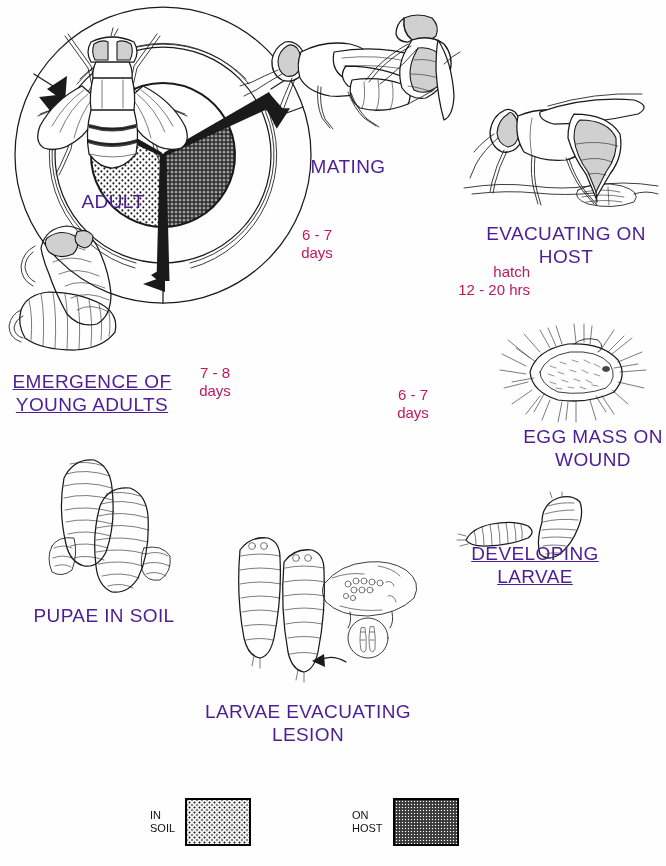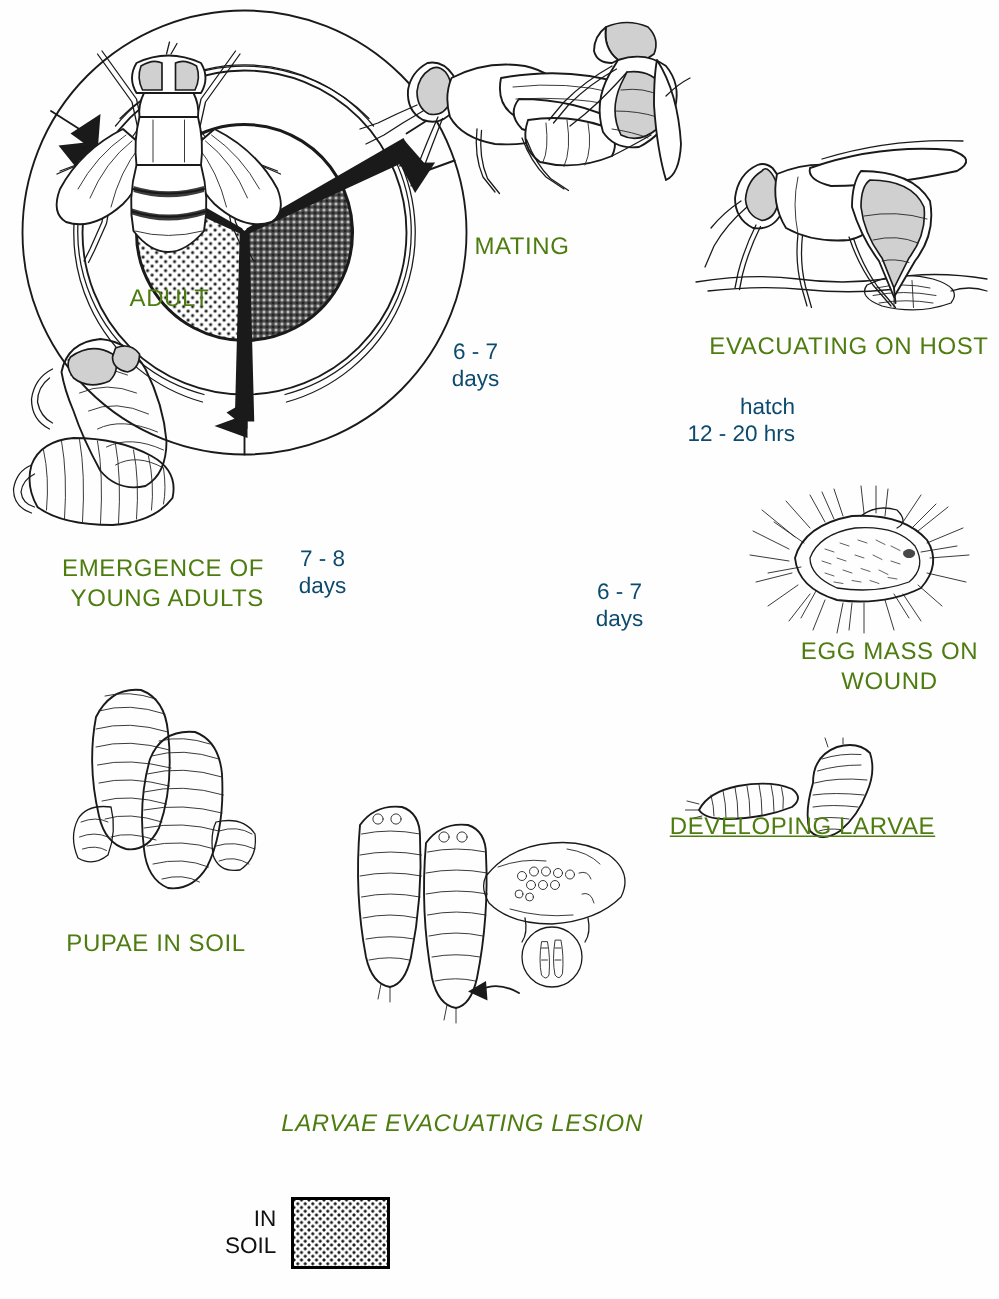--- a/index.html
+++ b/index.html
@@ -4,43 +4,43 @@
 <title>Screwworm Life Cycle Diagram</title>
 <style>
   html,body{margin:0;padding:0;background:#ffffff;}
   body{
     width:666px;height:866px;position:relative;overflow:hidden;
     font-family:"Liberation Sans","DejaVu Sans",sans-serif;
     color:#000;background:#fefefe;
   }
   .caption{
     position:absolute;text-align:center;
-    font-size:16px;letter-spacing:.4px;line-height:1.22;
-    color:#4d7c0f;white-space:pre-line;
+    font-size:19px;letter-spacing:.4px;line-height:1.22;
+    color:#4c1d95;white-space:pre-line;
   }
   .art{position:absolute;}
   .art svg{display:block;overflow:visible;}
 
   
   #wheel{left:165px;top:205px;width:340px;height:320px;}
 
   .cyclabel{
     position:absolute;font-size:15px;line-height:1.18;
-    text-align:center;color:#0c4a6e;white-space:pre-line;
+    text-align:center;color:#be185d;white-space:pre-line;
   }
   #lbl-top{left:282px;top:226px;width:70px;}
   #lbl-hatch{left:420px;top:263px;width:110px;text-align:right;line-height:1.2;}
   #lbl-right{left:378px;top:386px;width:70px;}
   #lbl-left{left:181px;top:364px;width:68px;}
 
   
   #legend{position:absolute;left:150px;top:798px;width:400px;height:56px;}
   .leg-group{position:absolute;display:flex;align-items:center;}
   .leg-txt{
-    font-size:15px;line-height:1.2;text-align:right;white-space:pre-line;
+    font-size:11px;line-height:1.2;text-align:left;white-space:pre-line;
     margin-right:10px;color:#111;
   }
   .swatch{width:62px;height:44px;border:2px solid #000;display:block;}
   .sw-soil{
     background-color:#ffffff;
     background-image:
       radial-gradient(#1a1a1a 0.9px, transparent 1.1px),
       radial-gradient(#1a1a1a 0.9px, transparent 1.1px);
     background-size:5px 5px,5px 5px;
     background-position:0 0,2.5px 2.5px;
@@ -366,21 +366,21 @@
     <path class="ink-fine" d="M133 104 L137 104"></path>
         <path class="ink-fine" d="M142 104 L146 104"></path>
     <path class="ink-fine" d="M133 112 L137 112"></path>
         <path class="ink-fine" d="M142 112 L146 112"></path>
 
     <path class="ink" d="M118 134 Q104 126 92 132" stroke-width="2"></path>
     <path class="solid" d="M96 126 L84 133 L97 139 Z"></path>
   </g>
 </svg>
 </div>
-<div class="caption" style="left:186px;top:740px;width:244px;font-style:italic;">LARVAE EVACUATING LESION</div>
+<div class="caption" style="left:186px;top:700px;width:244px;">LARVAE EVACUATING LESION</div>
 
 <div class="art" id="art-pupae" style="left:22px;top:448px;">
 <svg width="160" height="150" viewBox="0 0 160 150">
   <g>
 
     <path class="ink" d="M42 30 Q52 10 72 12 Q88 18 90 40 Q94 76 84 104 Q76 120 62 118 Q48 114 44 96 Q36 62 42 30 Z"></path>
     <g class="ink-fine">
       <path d="M44 26 Q64 20 88 28"></path>
           <path d="M42 38 Q64 32 90 40"></path>
       <path d="M42 50 Q64 44 91 52"></path>
@@ -413,21 +413,21 @@
         </g>
     <path class="ink-thin" d="M122 100 Q140 96 148 108 Q150 124 138 132 Q124 134 120 122 Q118 108 122 100 Z"></path>
     <g class="ink-fine">
           <path d="M124 106 Q136 102 146 108"></path>
           <path d="M122 116 Q134 112 148 118"></path>
           <path d="M124 126 Q134 122 144 128"></path>
         </g>
   </g>
 </svg>
 </div>
-<div class="caption" style="left:20px;top:604px;width:168px;margin-top:16px;">PUPAE IN SOIL</div>
+<div class="caption" style="left:20px;top:604px;width:168px;">PUPAE IN SOIL</div>
 
 <div class="art" id="art-emerge" style="left:5px;top:218px;">
 <svg width="150" height="140" viewBox="0 0 150 140">
   <g>
 
     <path class="ink" d="M36 30 Q40 10 62 8 Q82 10 92 28 Q104 52 106 76 Q106 98 92 106 Q74 110 62 96 Q50 74 44 56 Q38 42 36 30 Z"></path>
     <g class="ink-fine">
       <path d="M40 22 Q56 14 72 20"></path>
           <path d="M42 32 Q62 24 80 32"></path>
       <path d="M48 44 Q66 36 86 44"></path>
@@ -451,21 +451,21 @@
       <path d="M72 78 Q76 100 74 131"></path>
           <path d="M84 82 Q88 102 86 128"></path>
       <path d="M94 86 Q98 104 96 122"></path>
           <path d="M104 94 Q106 108 104 118"></path>
     </g>
     <path class="ink-thin" d="M16 92 Q6 96 4 108 Q4 120 16 124"></path>
     <path class="ink-thin" d="M18 98 Q10 102 9 110 Q10 118 18 120"></path>
   </g>
 </svg>
 </div>
-<div class="caption" style="left:2px;top:370px;width:168px;text-align:right;padding-left:6px;">EMERGENCE OF
+<div class="caption" style="left:2px;top:370px;width:168px;text-align:center;padding-left:6px;text-decoration:underline;">EMERGENCE OF
 YOUNG ADULTS</div>
 
 <div id="wheel">
 <svg width="340" height="320" viewBox="0 0 340 320">
   <defs>
     <pattern id="pat-soil" patternUnits="userSpaceOnUse" width="6" height="6">
       <rect width="6" height="6" fill="#ffffff"></rect>
       <circle cx="1.4" cy="1.4" r="1.05" fill="#1a1a1a"></circle>
       <circle cx="4.4" cy="4.4" r="1.05" fill="#1a1a1a"></circle>
     </pattern>
@@ -542,13 +542,18 @@
 days</div>
 <div class="cyclabel" id="lbl-left">7 - 8
 days</div>
 
 <div id="legend">
   <div class="leg-group" style="left:0;top:0;">
     <span class="leg-txt">IN
 SOIL</span>
     <span class="swatch sw-soil"></span>
   </div>
+  <div class="leg-group" style="left:202px;top:0;">
+    <span class="leg-txt">ON
+HOST</span>
+    <span class="swatch sw-host"></span>
+  </div>
 </div>
 
 </body></html>

